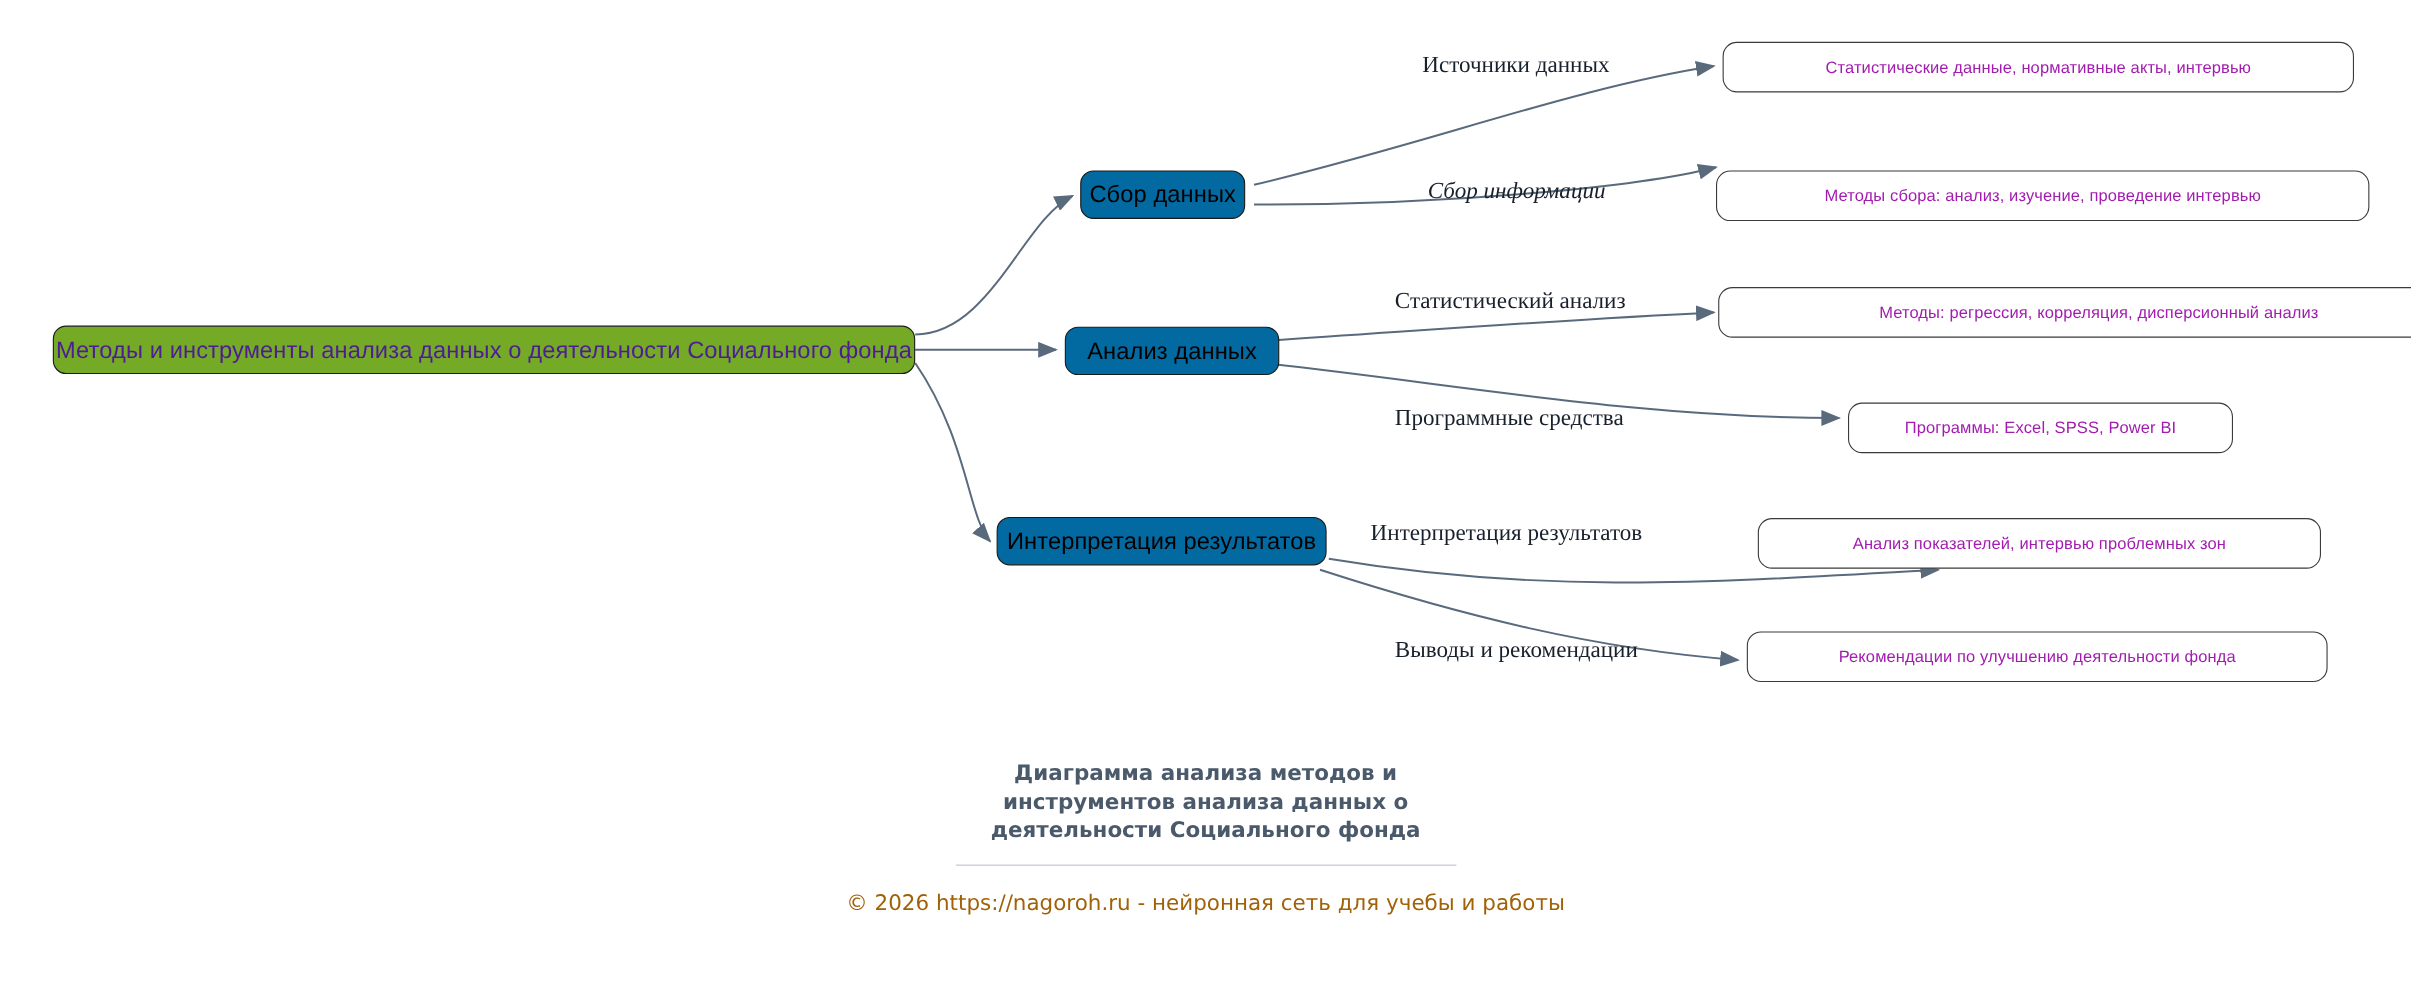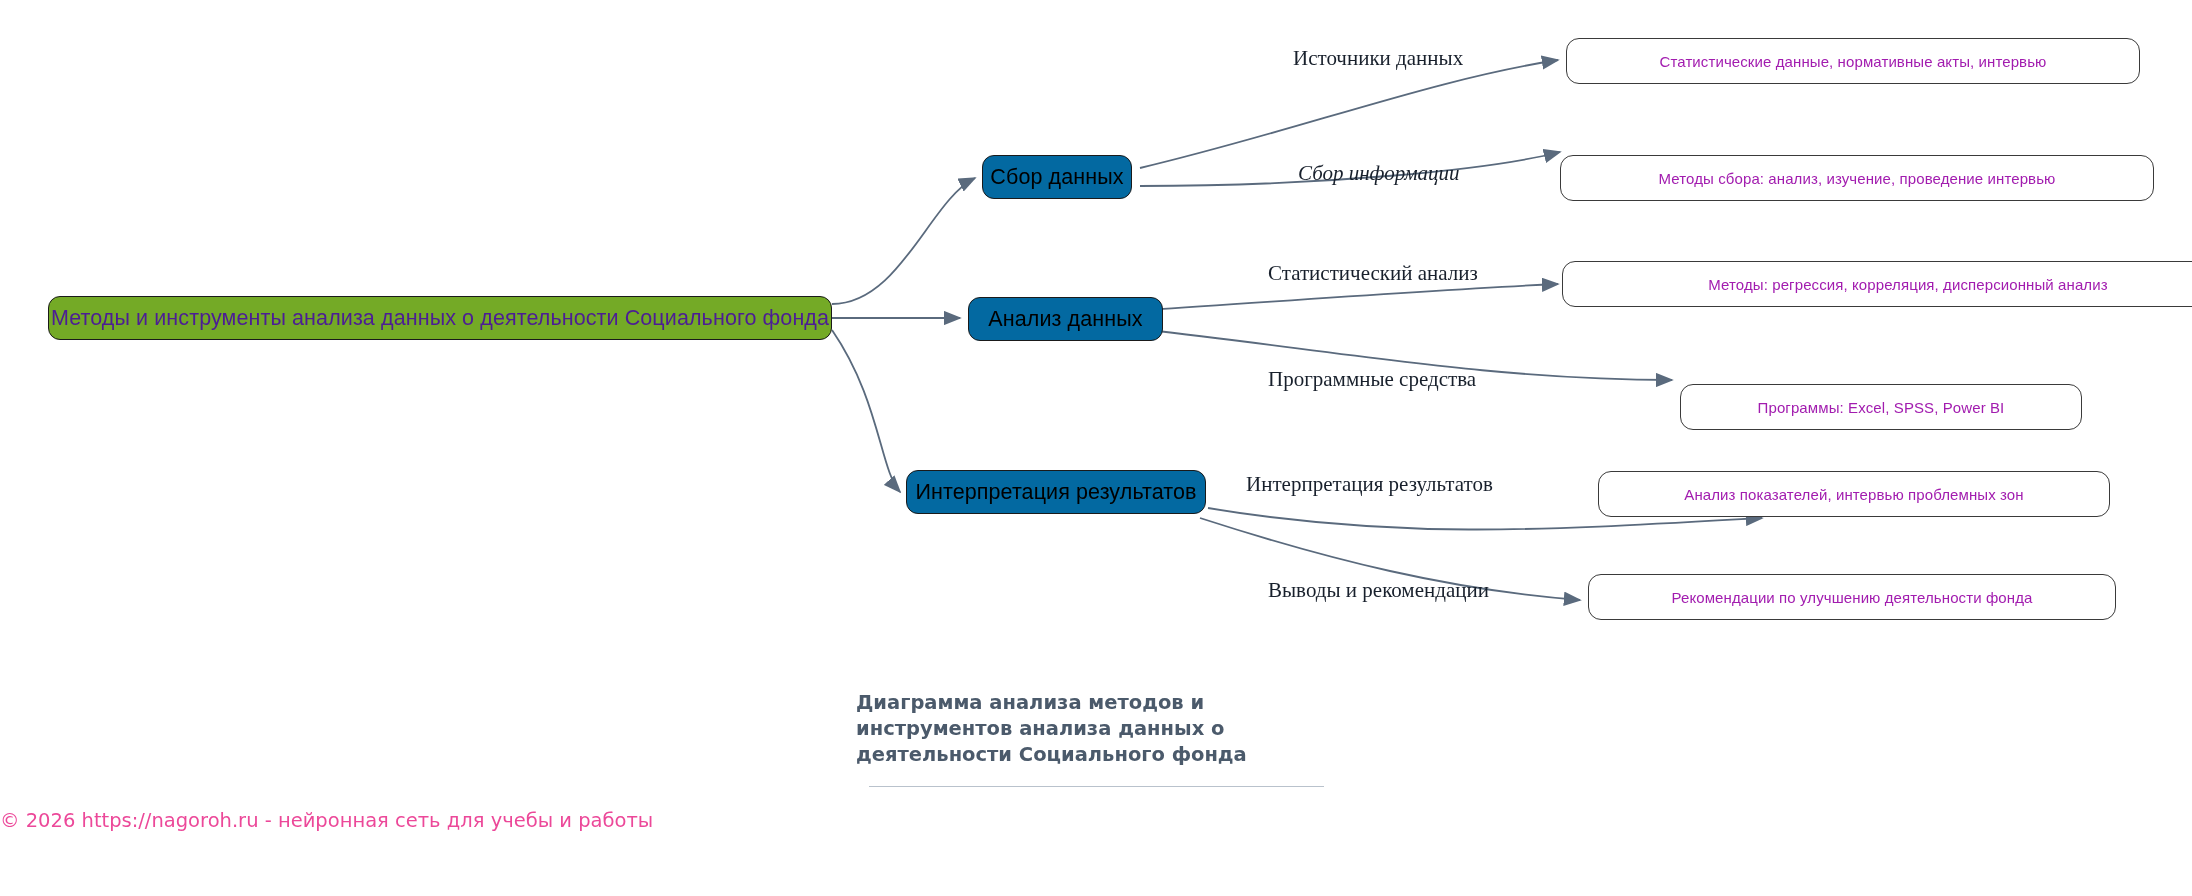--- a/index.html
+++ b/index.html
@@ -79,41 +79,42 @@
     color: #18202c;
     white-space: nowrap;
   }
 
   
   #footer {
     position: absolute;
     left: 0;
     top: 690px;
     width: 2192px;
+    text-align: center;
   }
   #footer-title {
     font-family: "DejaVu Sans", sans-serif;
     font-size: 19.5px;
     font-weight: bold;
     color: #4b5a6b;
     line-height: 26px;
     width: 480px;
     margin: 0 auto;
   }
   #footer-rule {
     width: 455px;
     height: 0;
     border-top: 1.5px solid #b9c2cc;
     margin: 18px auto 0 auto;
   }
   #footer-credit {
     margin-top: 22px;
     font-family: "DejaVu Sans", sans-serif;
     font-size: 19.5px;
-    color: #ec4899;
+    color: #a16207;
   }
 </style>
 </head>
 <body>
 
 <div id="stage">
 
   <svg id="edges" viewBox="0 0 2192 896" width="2192" height="896" xmlns="http://www.w3.org/2000/svg">
     <defs>
       <marker id="arrow" markerWidth="10" markerHeight="8" refX="9" refY="4" orient="auto" markerUnits="strokeWidth">
@@ -156,21 +157,21 @@
   </div>
 
   <div class="node node-leaf" style="left:1560px; top:155px; width:594px;">
     <span>Методы сбора: анализ, изучение, проведение интервью</span>
   </div>
 
   <div class="node node-leaf" style="left:1562px; top:261px; width:692px;">
     <span>Методы: регрессия, корреляция, дисперсионный анализ</span>
   </div>
 
-  <div class="node node-leaf" style="left:1680px; top:366px; width:402px;margin-top:18px;">
+  <div class="node node-leaf" style="left:1680px; top:366px; width:350px;">
     <span>Программы: Excel, SPSS, Power BI</span>
   </div>
 
   <div class="node node-leaf" style="left:1598px; top:471px; width:512px;">
     <span>Анализ показателей, интервью проблемных зон</span>
   </div>
 
   <div class="node node-leaf" style="left:1588px; top:574px; width:528px;">
     <span>Рекомендации по улучшению деятельности фонда</span>
   </div>

